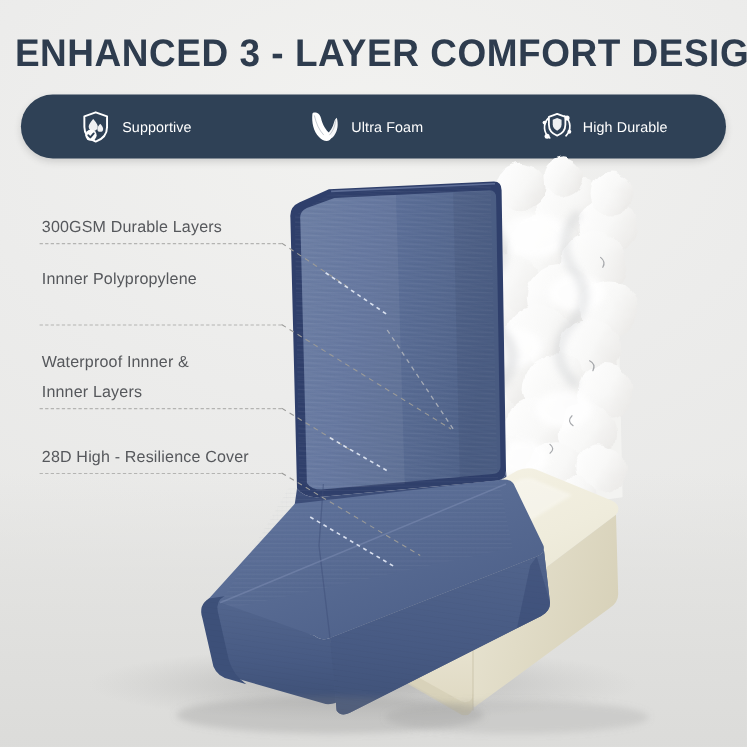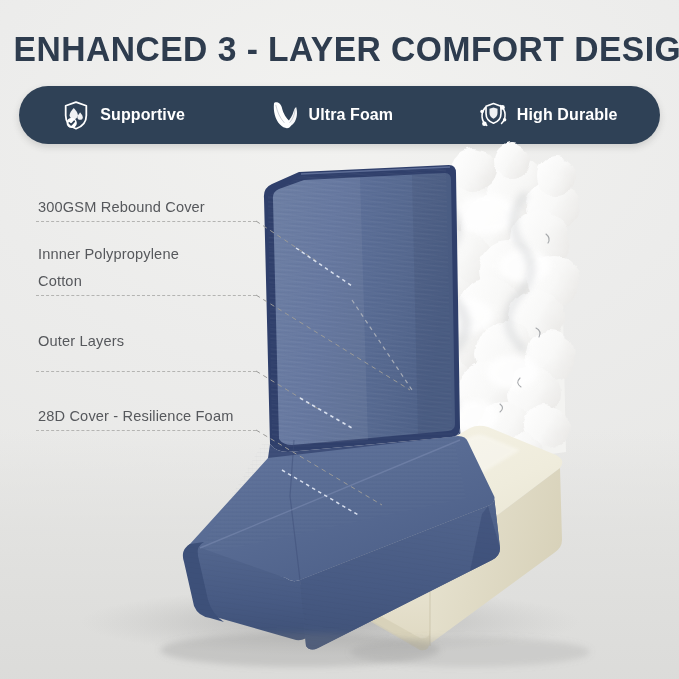--- a/index.html
+++ b/index.html
@@ -30,21 +30,21 @@
   }
 
   
   .pillbar{
     position:absolute;left:19px;top:86px;width:641px;height:58px;
     background:#2f4156;border-radius:29px;
     display:flex;align-items:center;justify-content:space-around;
     box-shadow:0 3px 7px rgba(60,60,60,.18);
   }
   .feat{display:flex;align-items:center;gap:9px;}
-  .feat-label{color:#fff;font-size:16px;font-weight:700;letter-spacing:.1px;white-space:nowrap;}
+  .feat-label{color:#fff;font-size:13px;font-weight:400;letter-spacing:.1px;white-space:nowrap;}
   .feat-ico{width:30px;height:31px;display:block;flex:0 0 auto;}
 
   
   .ann{position:absolute;left:38px;color:#56585c;font-size:14.6px;letter-spacing:.15px;white-space:nowrap;}
   .ann .l2{display:block;margin-top:11px;}
   #ann1{top:199px;}
   #ann2{top:246px;}
   #ann3{top:322px;}
   #ann4{top:408px;}
 
@@ -334,37 +334,37 @@
 
         <path d="M488 506 L500 548 Q500 556 492 560 L470 571 L482 514 Z" fill="#2f3f6b" opacity=".35"></path>
       </g>
 
       <ellipse cx="300" cy="650" rx="140" ry="17" fill="rgba(130,130,130,.26)" filter="url(#fSoft)"></ellipse>
       <ellipse cx="470" cy="652" rx="120" ry="15" fill="rgba(140,140,140,.20)" filter="url(#fSoft)"></ellipse>
     </svg>
   </div>
 
   <div class="ann" id="ann1">
-    <span>300GSM Rebound Cover</span>
+    <span>300GSM Durable Layers</span>
   </div>
   <div class="uline" id="ul1"></div>
 
   <div class="ann" id="ann2">
     <span>Innner Polypropylene</span>
-    <span class="l2">Cotton</span>
   </div>
   <div class="uline" id="ul2"></div>
 
   <div class="ann" id="ann3">
-    <span class="l2">Outer Layers</span>
+    <span>Waterproof Innner &amp;</span>
+    <span class="l2">Innner Layers</span>
   </div>
   <div class="uline" id="ul3"></div>
 
   <div class="ann" id="ann4">
-    <span>28D Cover - Resilience Foam</span>
+    <span>28D High - Resilience Cover</span>
   </div>
   <div class="uline" id="ul4"></div>
 
   <svg id="leaders" viewBox="0 0 679 679" aria-hidden="true">
     <g stroke="#9a9a98" stroke-width="1" fill="none" stroke-dasharray="4.5 4">
 
       <path d="M256 221 L318 262"></path>
 
       <path d="M256 295 L410 390"></path>
 

